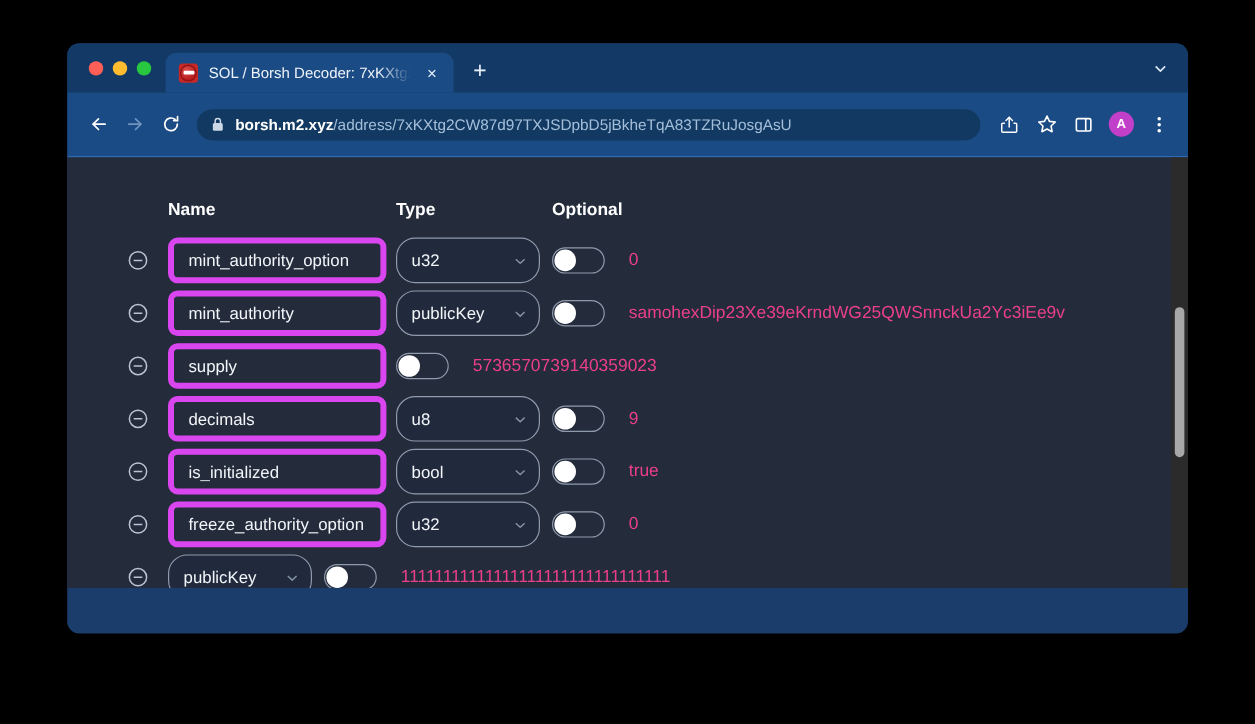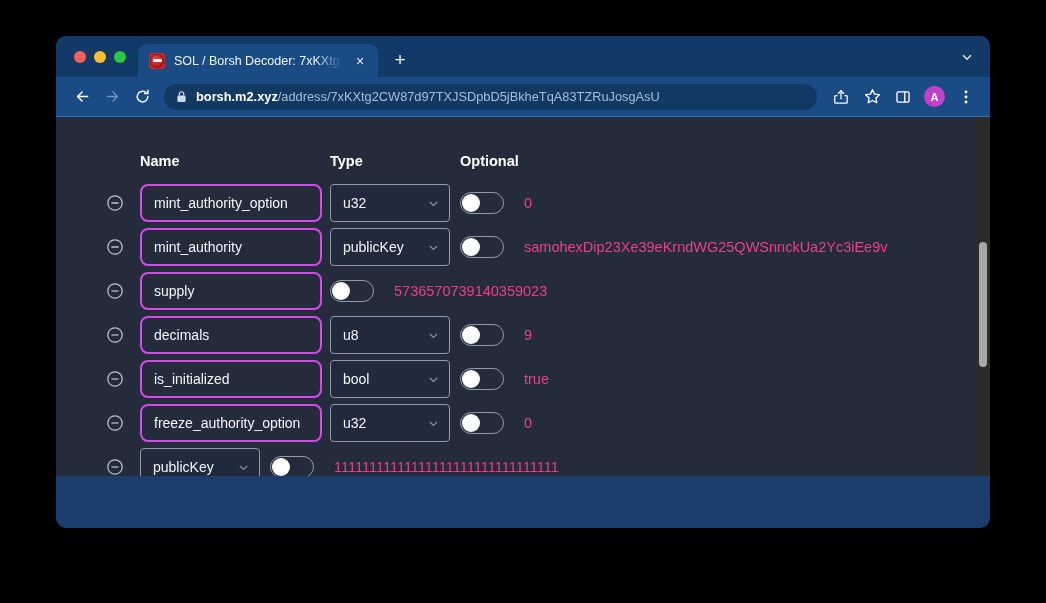--- a/index.html
+++ b/index.html
@@ -105,21 +105,21 @@
   #tab-strip-spacer { flex: 1 1 auto; height: 1px; }
   #window-chevron {
     width: 30px; height: 41px;
     color: #dfe9f5;
     display: flex; align-items: center; justify-content: center;
     margin-right: 8px;
   }
 
   
   #toolbar {
-    height: 39px;
+    height: 53px;
     background: #1b4b84;
     display: flex;
     align-items: center;
     padding: 0 10px 0 12px;
     gap: 2px;
   }
   .nav-icon {
     width: 28px; height: 28px;
     display: flex; align-items: center; justify-content: center;
     border-radius: 50%;
@@ -212,36 +212,36 @@
     width: 18px; height: 18px;
     color: #b9c3d1;
     display: block;
   }
 
   .name-cell { width: 190px; flex: 0 0 auto; padding-right: 16px; }
   .name-input {
     width: 182px;
     height: 38px;
     background: transparent;
-    border: 2px solid #d946ef;
+    border: 5px solid #d946ef;
     border-radius: 8px;
     color: #f2f5f9;
     font-family: "Liberation Sans", sans-serif;
     font-size: 14px;
     padding: 0 12px;
     outline: none;
   }
 
   .type-cell { width: 130px; flex: 0 0 auto; padding-right: 16px; }
   .type-select {
     width: 120px;
     height: 38px;
     background: #202a3c;
     border: 1px solid #8f9aab;
-    border-radius: 4px;
+    border-radius: 16px;
     color: #f2f5f9;
     font-size: 14px;
     display: flex;
     align-items: center;
     justify-content: space-between;
     padding: 0 9px 0 12px;
   }
   .chev { color: #7b8characters; }
   .type-select .chev { color: #8392a6; display: flex; align-items: center; }
 

